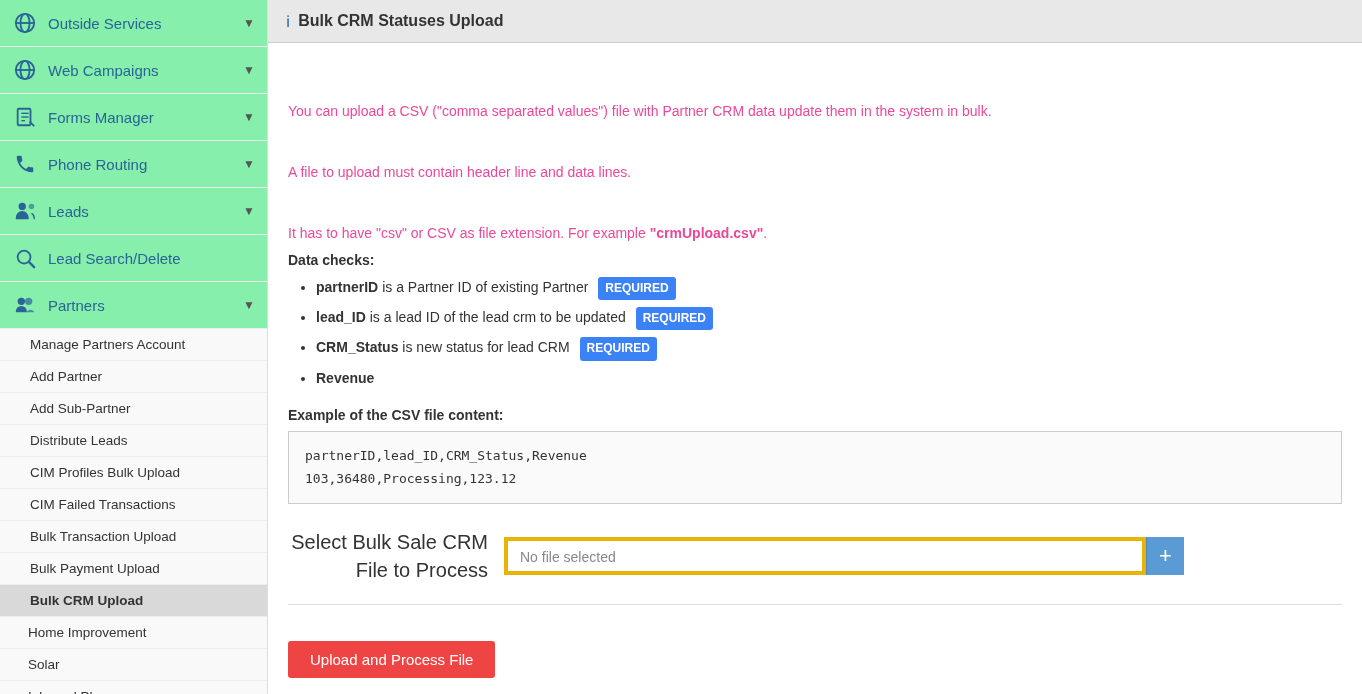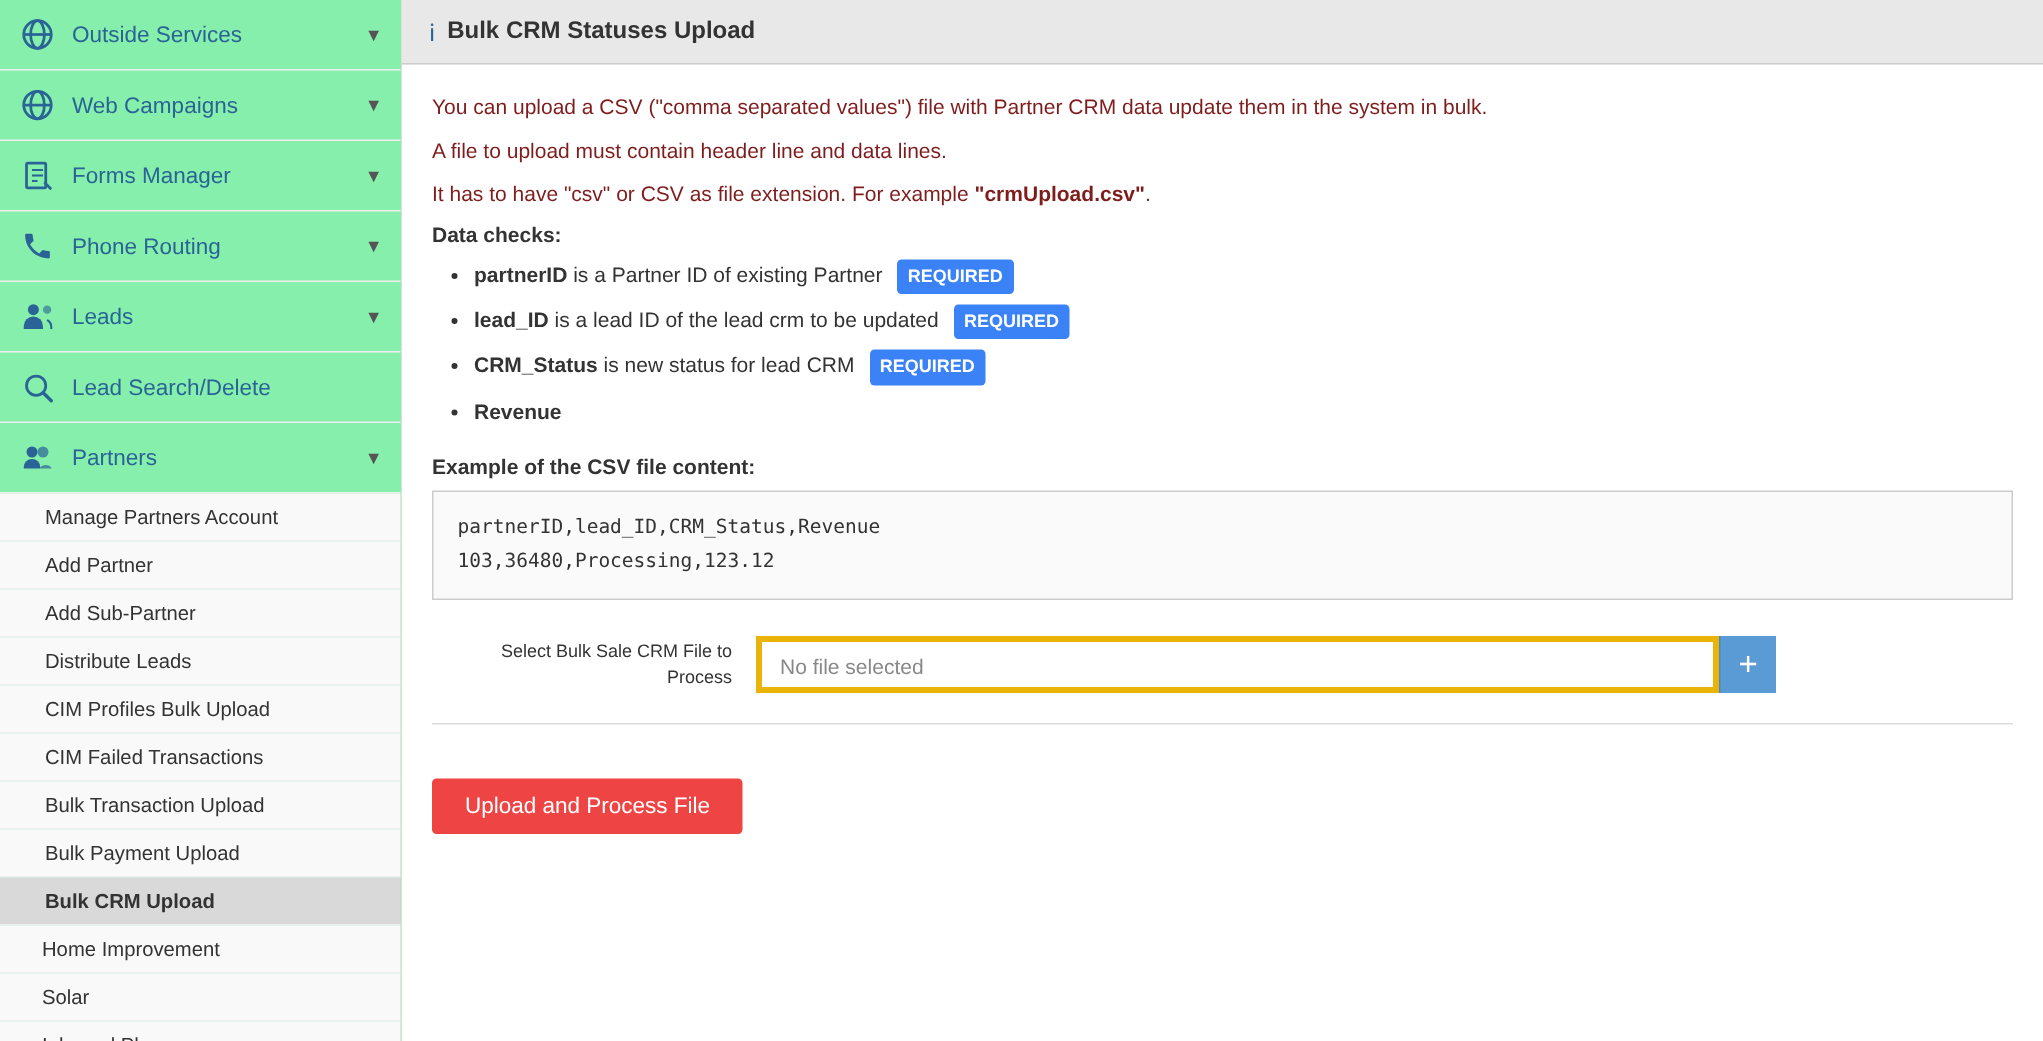--- a/index.html
+++ b/index.html
@@ -64,22 +64,23 @@
       font-size: 16px;
       font-weight: 600;
       color: #333;
     }
     .content-area {
       padding: 18px 20px;
     }
     .description p {
       margin-bottom: 8px;
       font-size: 14px;
-      color: #7f1d1d;
+      color: #ec4899;
       line-height: 1.5;
+      margin-top: 40px;
     }
     .section-label {
       font-weight: bold;
       margin-top: 0;
       margin-bottom: 8px;
       font-size: 14px;
     }
     .data-checks ul {
       list-style: disc;
       padding-left: 28px;
@@ -113,21 +114,21 @@
     }
     .file-select-section {
       display: flex;
       align-items: center;
       margin-top: 24px;
       gap: 16px;
     }
     .file-select-label {
       text-align: right;
       width: 200px;
-      font-size: 12px;
+      font-size: 20px;
       color: #333;
       line-height: 1.4;
     }
     .file-select-input-wrap {
       display: flex;
       align-items: center;
       flex: 1;
       max-width: 680px;
     }
     .file-input-display {

